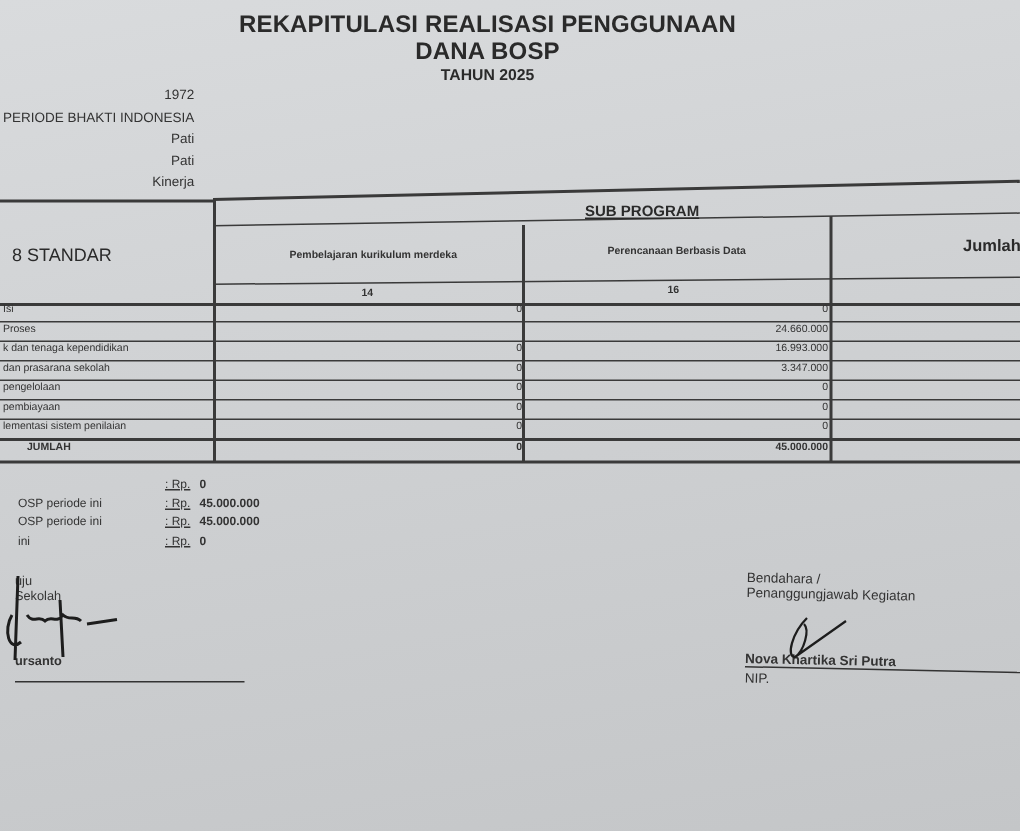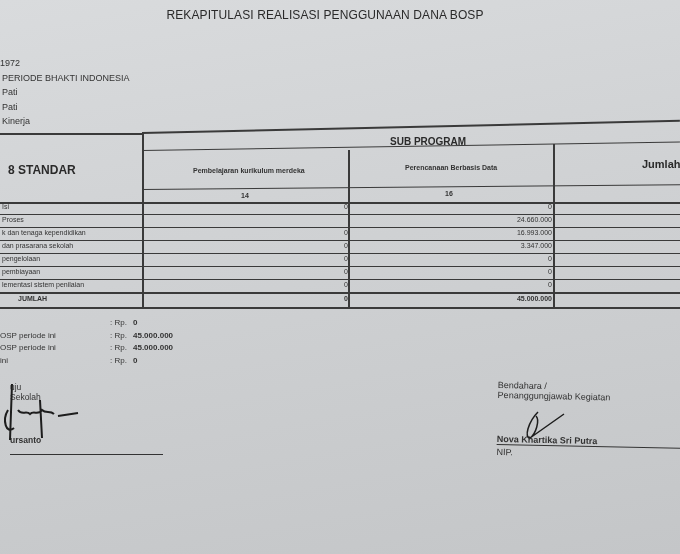--- a/index.html
+++ b/index.html
@@ -5,59 +5,60 @@
   * { box-sizing: border-box; margin: 0; padding: 0; }
   html, body { width: 680px; height: 554px; overflow: hidden; }
   body {
     background: linear-gradient(170deg, #d9dbdd 0%, #cfd1d3 45%, #c4c6c8 100%);
     font-family: "Liberation Sans", sans-serif;
     color: #222;
     position: relative;
   }
   .page { position: absolute; left: 0; top: 0; width: 680px; height: 554px; }
   .title-block { position: absolute; left: 150px; top: 8px; width: 350px; text-align: center; }
-  .t1 { font-size: 12px; font-weight: normal; letter-spacing: 0.1px; color: #2a2a2a; }
+  .t1 { font-size: 16px; font-weight: bold; letter-spacing: 0.1px; color: #2a2a2a; }
   .t2 { font-size: 10.5px; font-weight: bold; color: #2a2a2a; margin-top: 1px; }
   .t3 { font-size: 10.5px; font-weight: bold; color: #2a2a2a; }
 
-  .info { position: absolute; left: 0; top: 56px; font-size: 9px; color: #333; }
+  .info { position: absolute; left: 0; top: 56px; font-size: 9px; color: #333; text-align: right; }
   .info div { height: 14.5px; line-height: 14.5px; }
 
   .tbl { position: absolute; left: 0; top: 133px; width: 680px; }
   .line { position: absolute; background: #3a3a3a; }
   .cell-txt { position: absolute; font-size: 7px; font-weight: bold; color: #333; }
-  .std-title { position: absolute; left: 8px; top: 30px; font-size: 12px; font-weight: bold; color: #2a2a2a; }
-  .subprog { position: absolute; left: 390px; top: 3px; font-size: 10px; font-weight: bold; color: #2a2a2a; }
+  .std-title { position: absolute; left: 8px; top: 30px; font-size: 12px; font-weight: normal; color: #2a2a2a; }
+  .subprog { position: absolute; left: 390px; top: 3px; font-size: 10px; font-weight: bold; color: #2a2a2a; text-decoration: underline; }
   .jumlah-hdr { position: absolute; left: 642px; top: 25px; font-size: 11px; font-weight: bold; color: #2a2a2a; }
 
   .row { position: absolute; left: 0; height: 13px; width: 680px; font-size: 7px; color: #333; }
   .row .lbl { position: absolute; left: 2px; top: 2px; }
   .row .v14 { position: absolute; right: 332px; top: 2px; text-align: right; }
   .row .v16 { position: absolute; right: 128px; top: 2px; text-align: right; }
   .row.total .lbl { left: 18px; font-weight: bold; }
   .row.total .v14, .row.total .v16 { font-weight: bold; }
 
   .summary { position: absolute; left: 0; top: 318px; font-size: 8px; color: #333; }
   .summary .srow { position: relative; height: 12.5px; width: 250px; }
-  .summary .sl { position: absolute; left: 0; }
-  .summary .sc { position: absolute; left: 110px; }
+  .summary .sl { position: absolute; left: 12px; }
+  .summary .sc { position: absolute; left: 110px; text-decoration: underline; }
   .summary .sv { position: absolute; left: 133px; font-weight: bold; }
 
   .sig-left { position: absolute; left: 10px; top: 382px; font-size: 8.5px; color: #333; }
   .sig-right { position: absolute; left: 498px; top: 380px; font-size: 9px; color: #333; transform: rotate(1.2deg); transform-origin: left top; }
   .bold { font-weight: bold; }
   .sigsvg { position: absolute; }
 </style>
 </head>
 <body>
 
 <div class="page">
 
   <div class="title-block">
     <div class="t1">REKAPITULASI REALISASI PENGGUNAAN DANA BOSP</div>
+    <div class="t3">TAHUN 2025</div>
   </div>
 
   <div class="info">
     <div>1972</div>
     <div style="padding-left:2px">PERIODE BHAKTI INDONESIA</div>
     <div style="padding-left:2px">Pati</div>
     <div style="padding-left:2px">Pati</div>
     <div style="padding-left:2px">Kinerja</div>
   </div>
 

